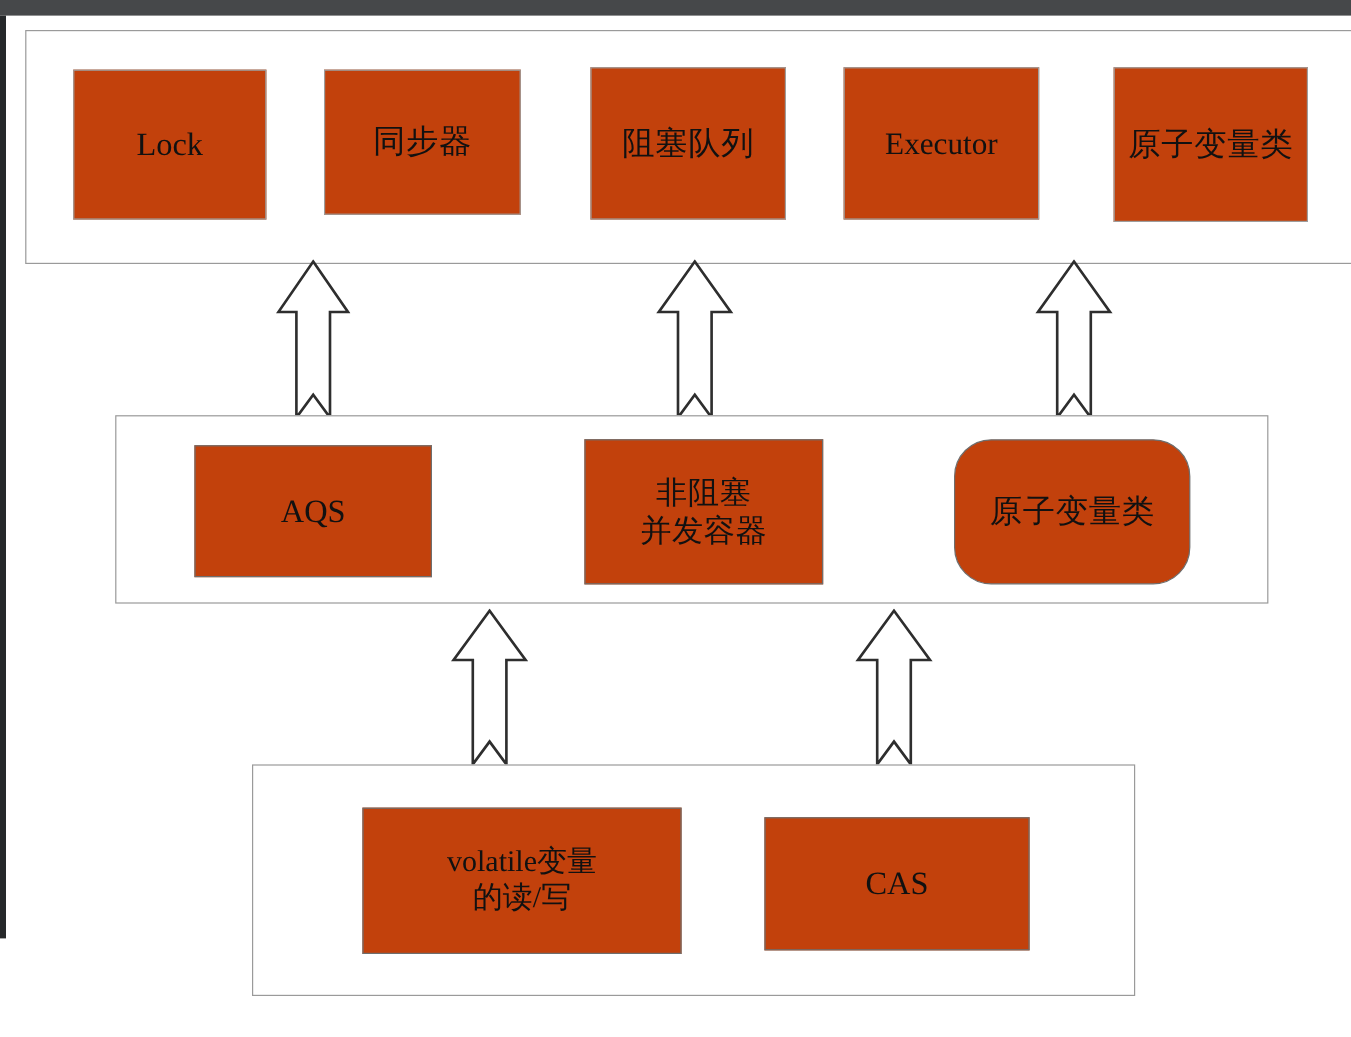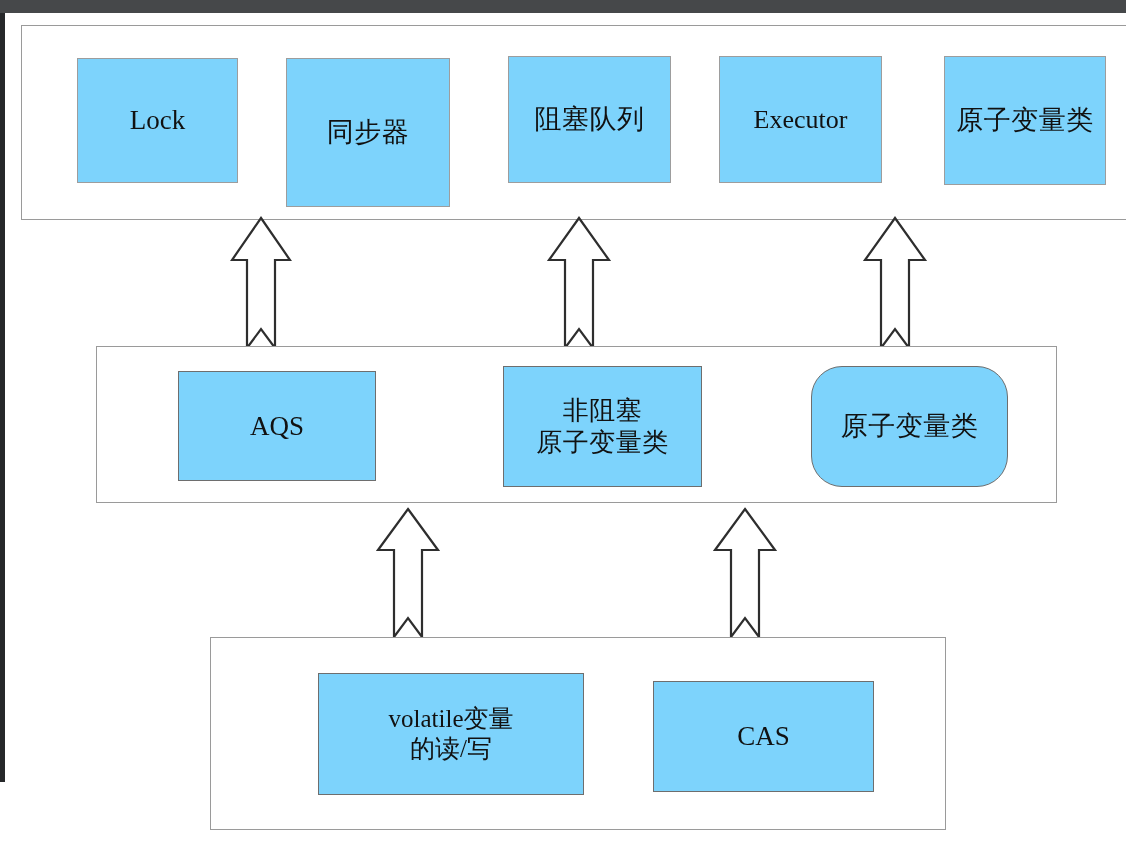--- a/index.html
+++ b/index.html
@@ -40,30 +40,29 @@
     box-sizing: border-box;
     border: 1.5px solid #9a9a9a;
     background: #ffffff;
   }
 
   
   .node-box {
     position: absolute;
     box-sizing: border-box;
     border: 1.5px solid #9d9d9d;
-    background: #7dd3fc;
+    background: #c2410c;
     display: flex;
     align-items: center;
     justify-content: center;
     text-align: center;
     color: #111111;
     line-height: 1.22;
     white-space: pre-line;
     user-select: none;
-    margin-left: 16px;
   }
   .node-box.dark-border { border-color: #6e6e6e; }
 
   .label-lock      { font-size: 27px; }
   .label-cjk       { font-size: 27px; letter-spacing: 0.5px; }
   .label-executor  { font-size: 26px; }
   .label-aqs       { font-size: 27px; }
   .label-cas       { font-size: 27px; }
   .label-volatile  { font-size: 25px; }
   .label-cjk-2line { font-size: 26px; letter-spacing: 0.5px; }
@@ -86,21 +85,21 @@
 
 <div id="page">
 
   <div id="top-bar"></div>
   <div id="left-rail"></div>
 
   <div class="layer-container" style="left:21px; top:25px; width:1112px; height:195px;"></div>
 
   <div class="node-box label-lock" style="left:61px; top:58px; width:161px; height:125px;">Lock</div>
 
-  <div class="node-box label-cjk" style="left:270px; top:58px; width:164px; height:149px;">同步器</div>
+  <div class="node-box label-cjk" style="left:270px; top:58px; width:164px; height:121px;">同步器</div>
 
   <div class="node-box label-cjk" style="left:492px; top:56px; width:163px; height:127px;">阻塞队列</div>
 
   <div class="node-box label-executor" style="left:703px; top:56px; width:163px; height:127px;">Executor</div>
 
   <div class="node-box label-cjk" style="left:928px; top:56px; width:162px; height:129px;">原子变量类</div>
 
   <div class="arrow" style="left:230px; top:216px; width:62px; height:134px;">
     <svg width="62" height="134" viewBox="0 0 62 134">
       <polygon points="31,2 60,44 45,44 45,132 31,113 17,132 17,44 2,44"></polygon>
@@ -117,21 +116,21 @@
     <svg width="66" height="134" viewBox="0 0 66 134">
       <polygon points="33,2 63,44 47,44 47,132 33,113 19,132 19,44 3,44"></polygon>
     </svg>
   </div>
 
   <div class="layer-container" style="left:96px; top:346px; width:961px; height:157px;"></div>
 
   <div class="node-box dark-border label-aqs" style="left:162px; top:371px; width:198px; height:110px;">AQS</div>
 
   <div class="node-box dark-border label-cjk-2line" style="left:487px; top:366px; width:199px; height:121px;">非阻塞
-原子变量类</div>
+并发容器</div>
 
   <div class="node-box dark-border label-cjk" style="left:795px; top:366px; width:197px; height:121px;border-radius:31px;">原子变量类</div>
 
   <div class="arrow" style="left:375px; top:507px; width:66px; height:132px;">
     <svg width="66" height="132" viewBox="0 0 66 132">
       <polygon points="33,2 63,43 47,43 47,130 33,111 19,130 19,43 3,43"></polygon>
     </svg>
   </div>
 
   <div class="arrow" style="left:712px; top:507px; width:66px; height:132px;">

